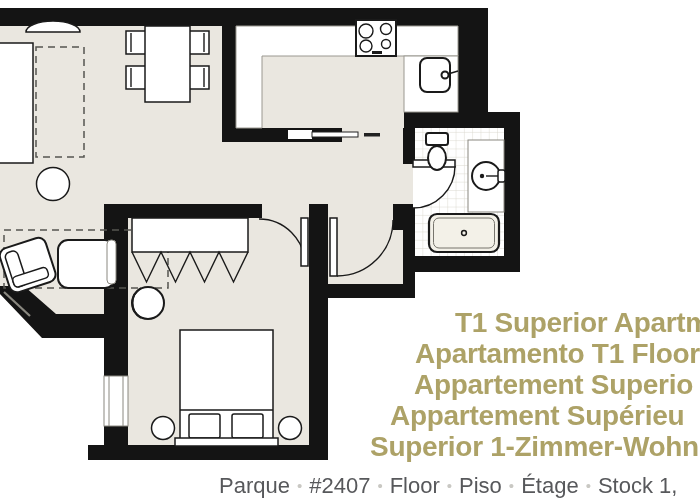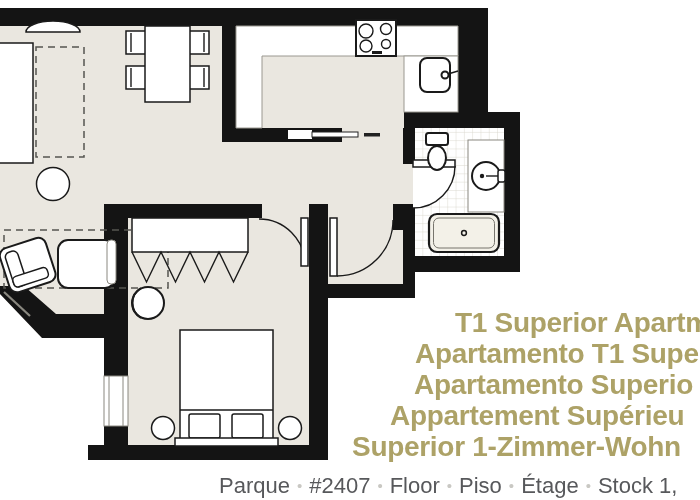--- a/index.html
+++ b/index.html
@@ -23,21 +23,21 @@
   
   .title-line{
     position:absolute;white-space:nowrap;font-weight:bold;
     font-size:28px;line-height:28px;letter-spacing:-0.3px;
     color:var(--title);
   }
   .tl-0{left:455px;top:309px;}
   .tl-1{left:415px;top:340px;}
   .tl-2{left:414px;top:371px;}
   .tl-3{left:390px;top:402px;}
-  .tl-4{left:352px;top:433px;}
+  .tl-4{left:370px;top:433px;}
   
   #footer{
     position:absolute;left:219px;top:474px;white-space:nowrap;
     font-weight:normal;font-size:22px;line-height:24px;color:var(--footer-text);
   }
   #footer .sep{
     color:var(--footer-sep);font-size:15px;margin:0 7px;vertical-align:2px;
   }
 </style>
 </head>
@@ -176,19 +176,19 @@
       <rect class="fix-thin" x="232" y="414" width="31" height="24" rx="2"></rect>
       <rect class="fix-thin" x="175" y="438" width="103" height="8"></rect>
     </g>
     <circle class="fix-thin" cx="163" cy="428" r="11.5"></circle>
     <circle class="fix-thin" cx="290" cy="428" r="11.5"></circle>
   </g>
 </svg>
 
 <div>
   <div class="title-line tl-0">T1 Superior Apartm</div>
-  <div class="title-line tl-1">Apartamento T1 Supe</div>
-  <div class="title-line tl-2">Apartamento Superio</div>
+  <div class="title-line tl-1">Apartamento T1 Floor</div>
+  <div class="title-line tl-2">Appartement Superio</div>
   <div class="title-line tl-3">Appartement Supérieu</div>
   <div class="title-line tl-4">Superior 1-Zimmer-Wohn</div>
 </div>
 
 <div id="footer"><span>Parque</span><span class="sep">•</span><span>#2407</span><span class="sep">•</span><span>Floor</span><span class="sep">•</span><span>Piso</span><span class="sep">•</span><span>Étage</span><span class="sep">•</span><span>Stock 1,</span></div>
 
 </body></html>

